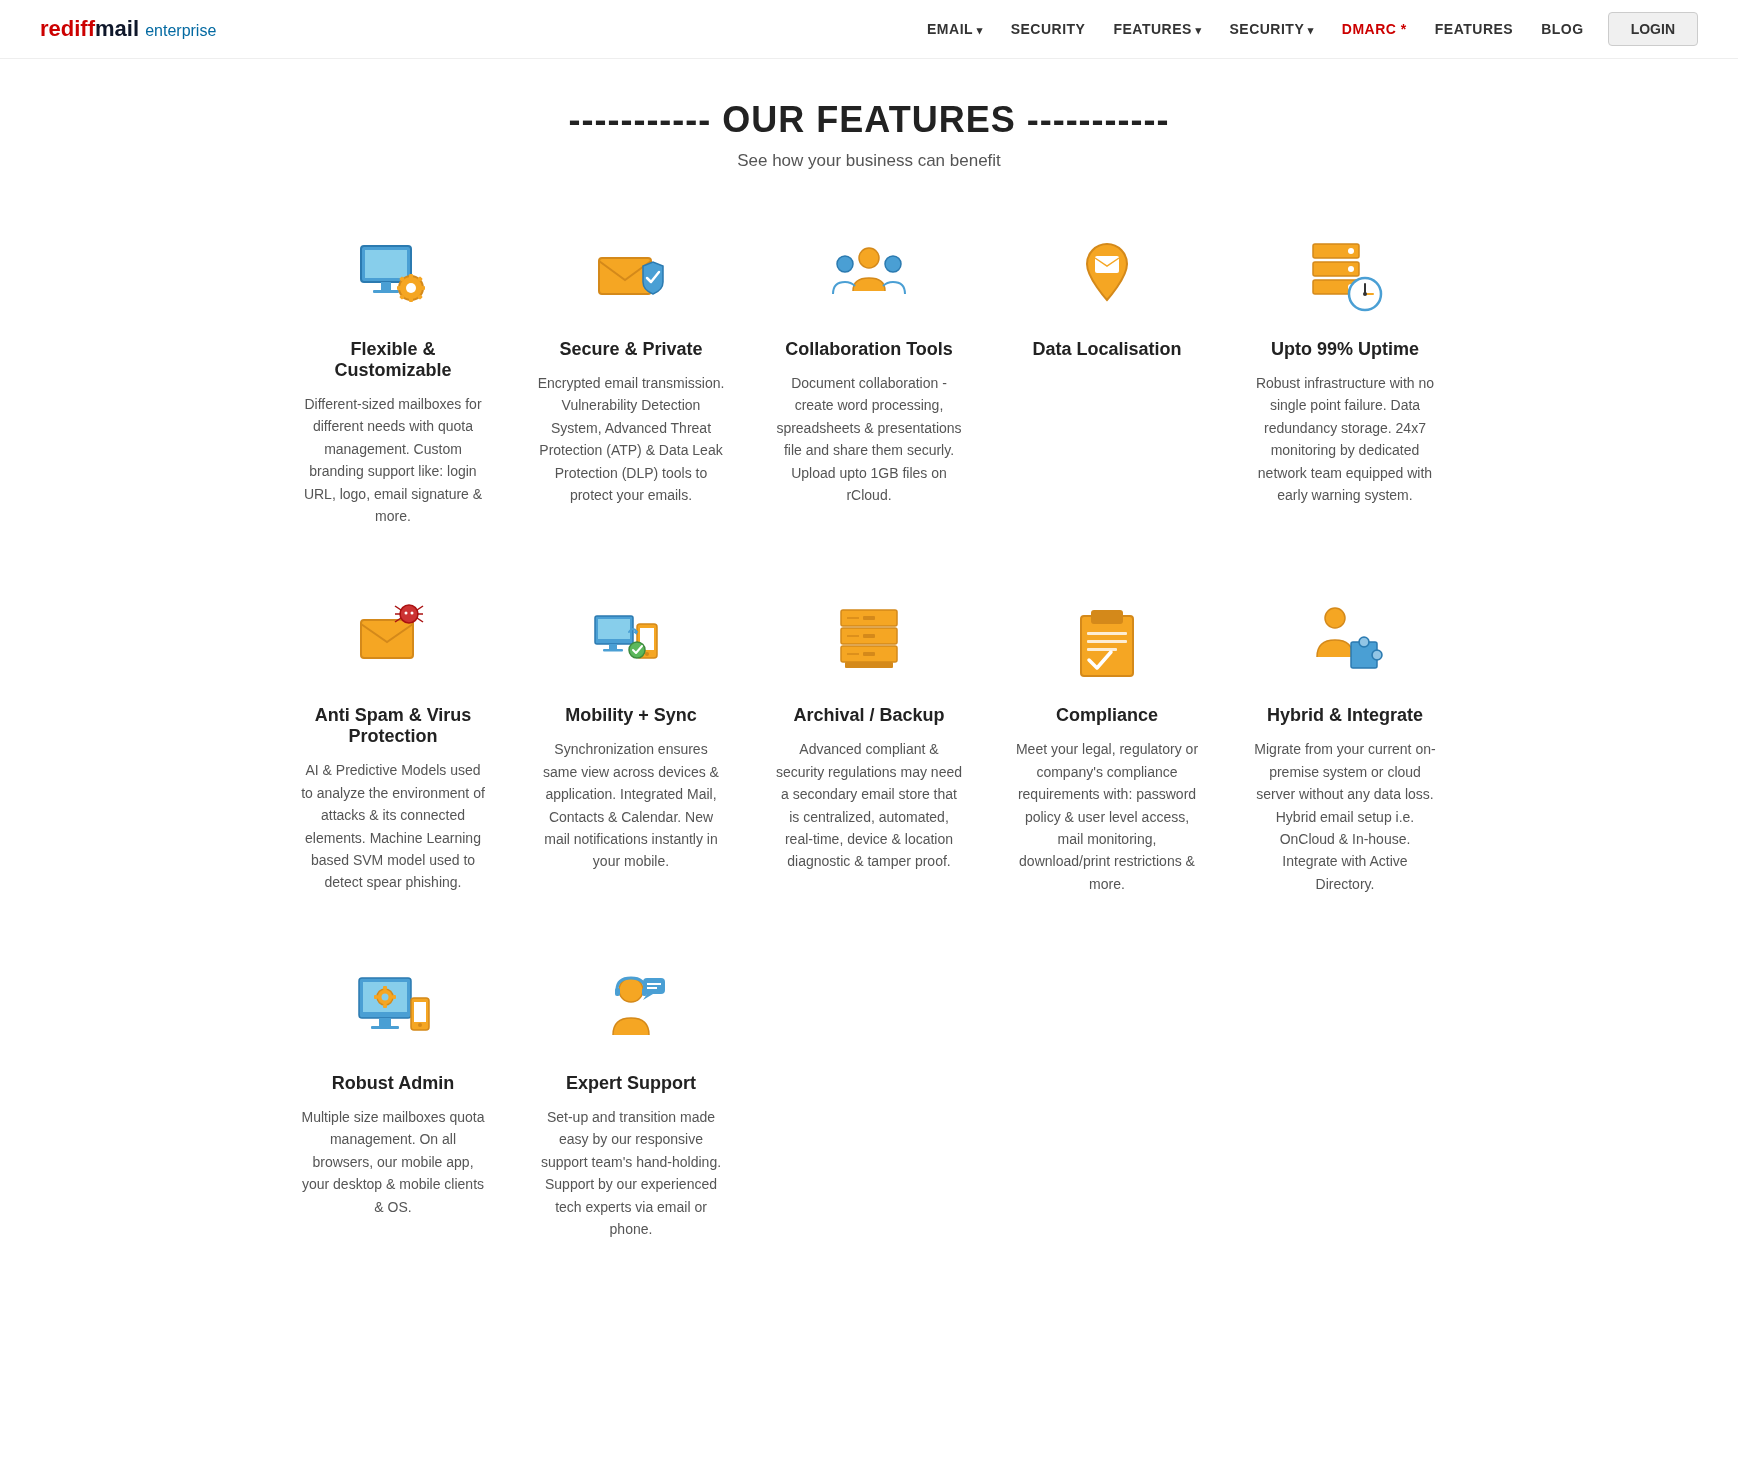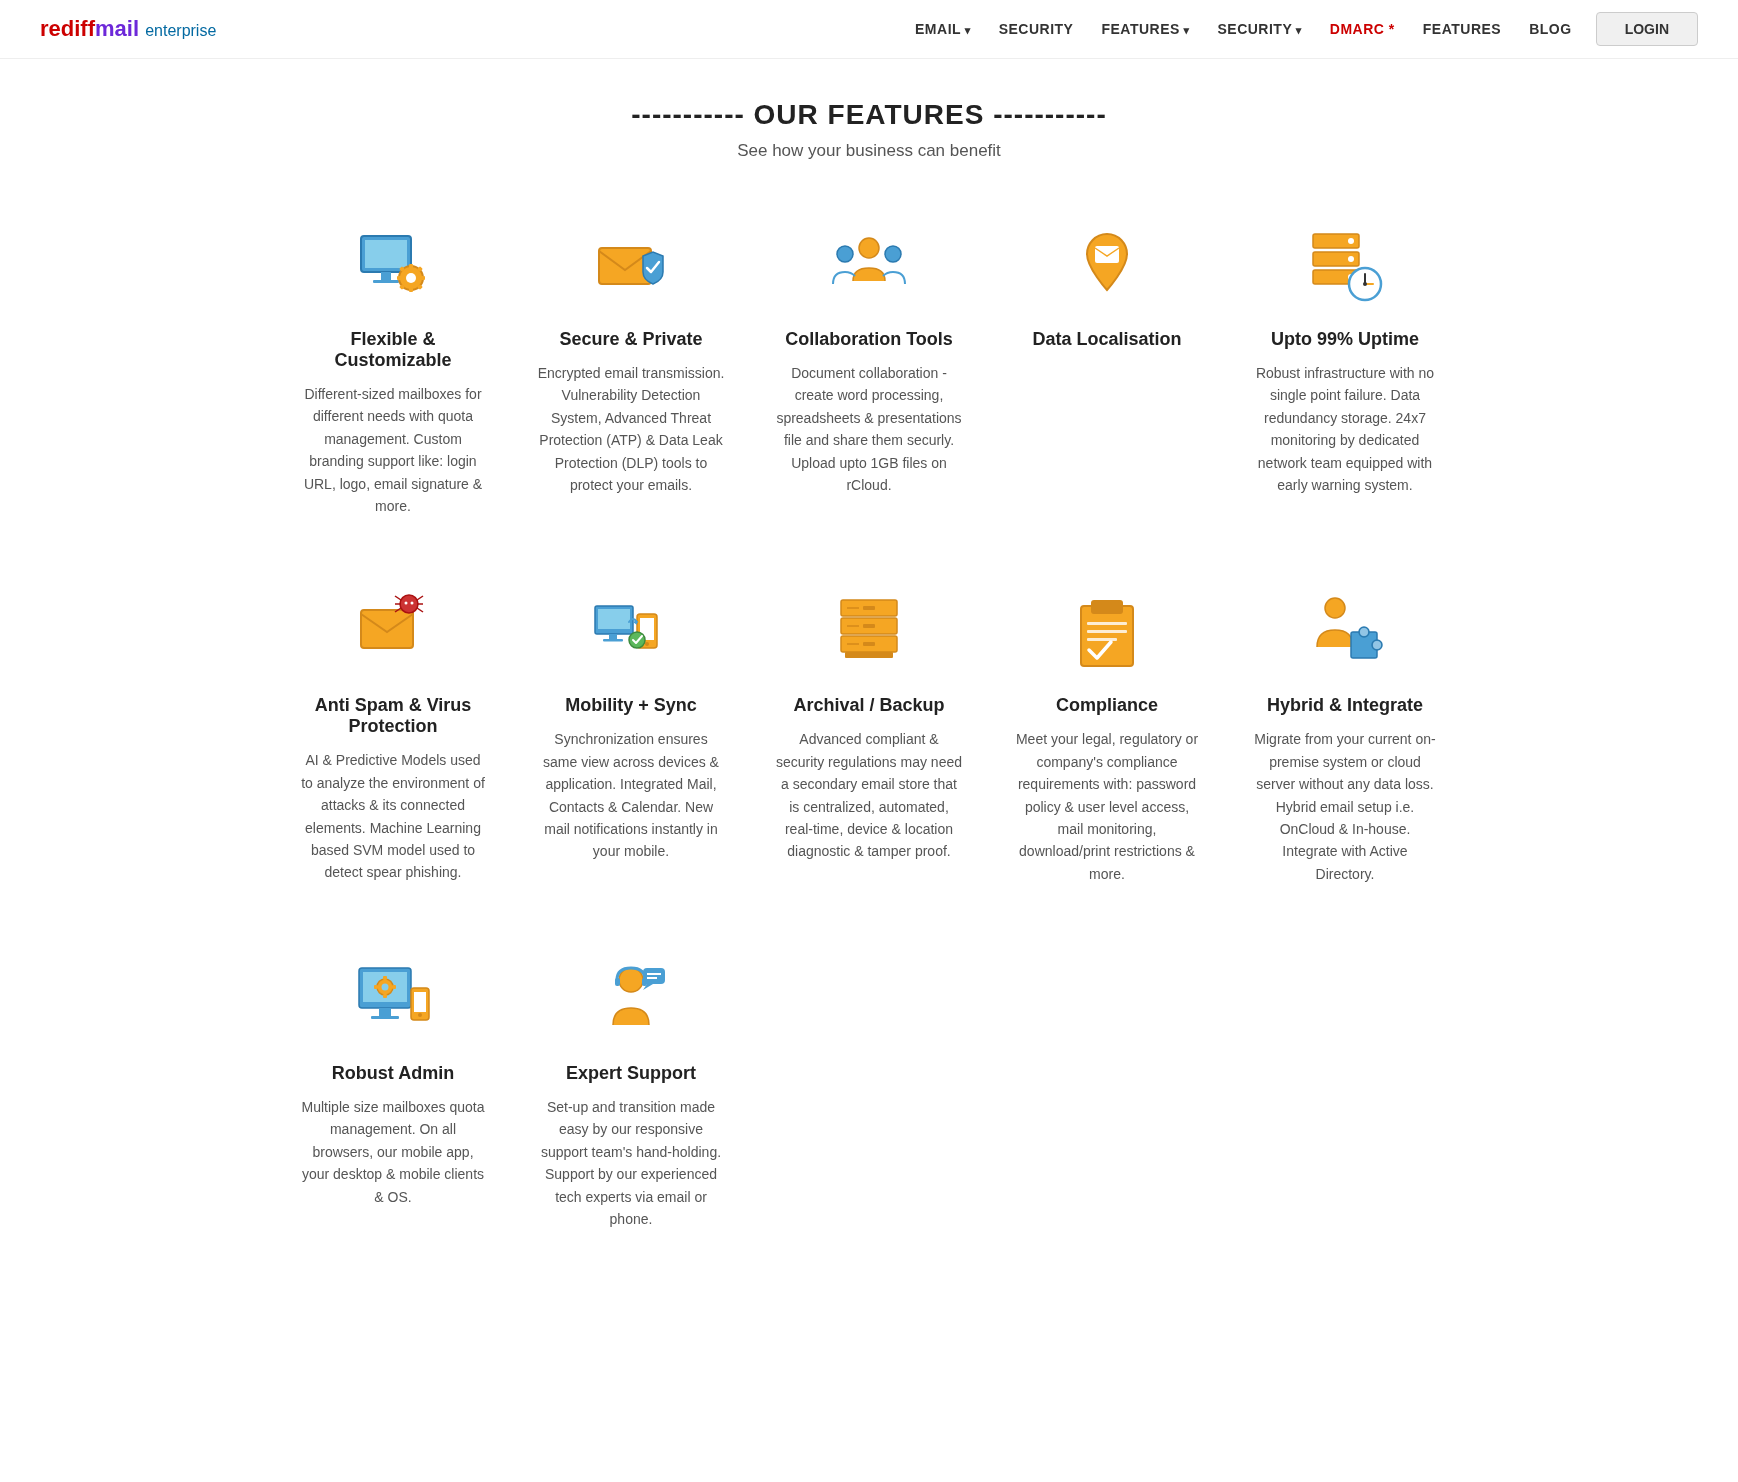--- a/index.html
+++ b/index.html
@@ -13,60 +13,60 @@
       border-bottom: 1px solid #eee;
       background: #fff;
     }
     .nav-logo {
       font-size: 22px;
       font-weight: bold;
       margin-right: auto;
       color: #333;
     }
     .nav-logo span.red { color: #cc0000; }
-    .nav-logo span.blue { color: #6d28d9; }
+    .nav-logo span.blue { color: #0f172a; }
     .nav-items {
       display: flex;
       align-items: flex-start;
       gap: 28px;
       list-style: none;
     }
     .nav-items li a {
       text-decoration: none;
       color: #333;
       font-size: 14px;
       font-weight: 600;
       letter-spacing: 0.5px;
     }
     .nav-items li a.has-arrow::after { content: ' ▾'; font-size: 11px; }
     .nav-login {
       background: #f0f0f0;
       border: 1px solid #ccc;
       border-radius: 4px;
-      padding: 8px 28px;
+      padding: 8px 22px;
       font-size: 14px;
       font-weight: 700;
       cursor: pointer;
       color: #333;
     }
 
     
     .page-content {
       max-width: 1200px;
       margin: 0 auto;
       padding: 40px 20px 60px;
     }
 
     
     .section-header {
       text-align: center;
       margin-bottom: 50px;
     }
     .section-title {
-      font-size: 28px;
+      font-size: 36px;
       font-weight: 700;
       letter-spacing: 1px;
       color: #222;
       margin-bottom: 10px;
     }
     .section-subtitle {
       font-size: 17px;
       color: #555;
     }
 

